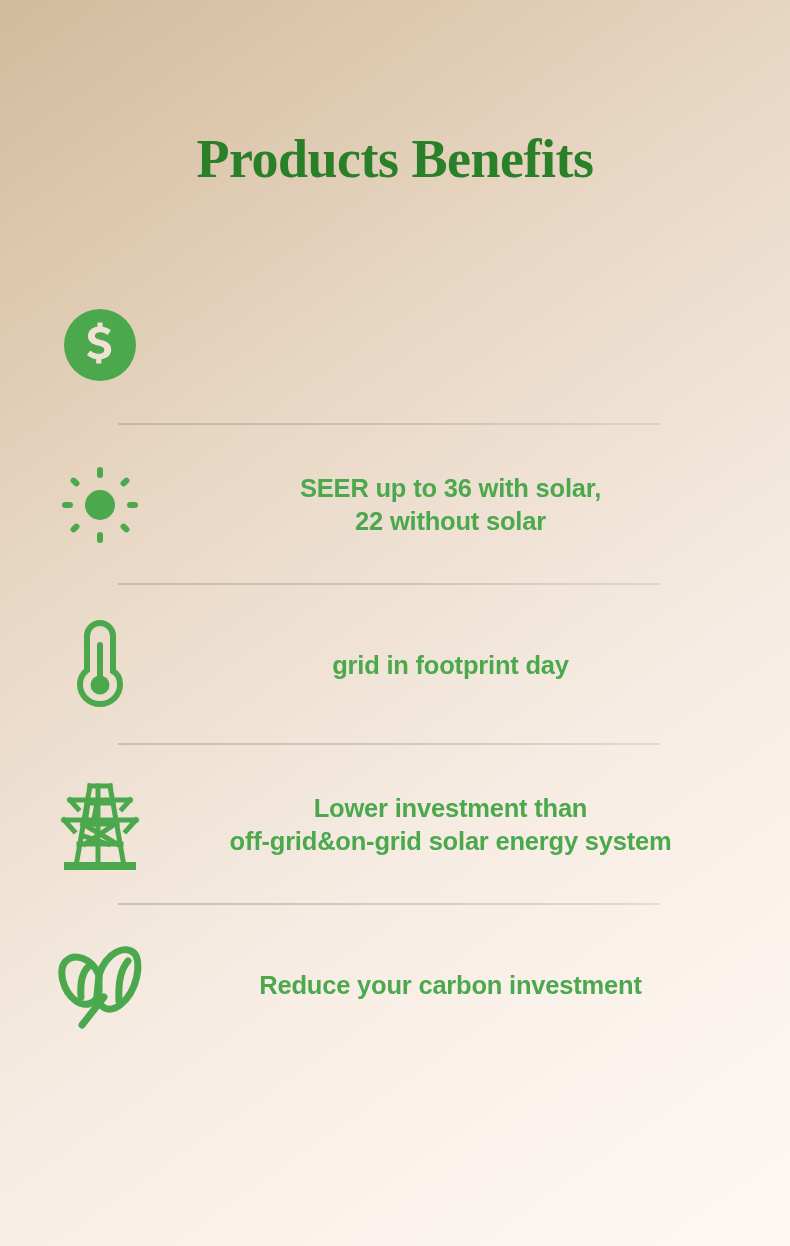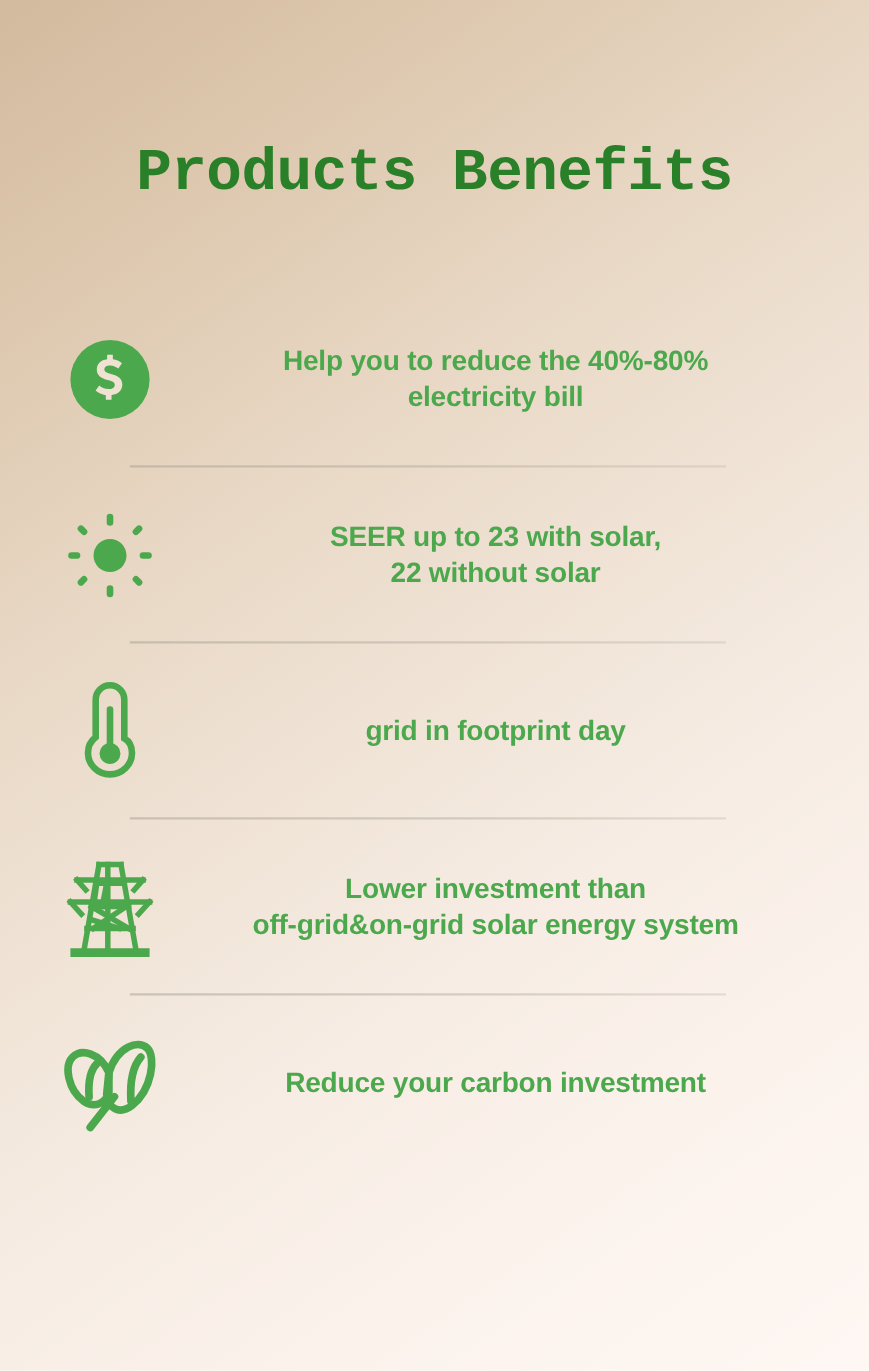--- a/index.html
+++ b/index.html
@@ -38,21 +38,21 @@
     width: 790px;
     text-align: center;
   }
   .title {
     display: inline-block;
     font-size: 54px;
     font-weight: bold;
     letter-spacing: -0.5px;
     color: #2a8029;
     line-height: 1.05;
-    font-family: Liberation Mono, monospace;
+    font-family: Liberation Serif, serif;
   }
 
   
   .rows {
     position: absolute;
     top: 265px;
     left: 0;
     width: 790px;
   }
   .row {
@@ -117,24 +117,20 @@
   <div class="rows">
 
     <div class="row">
       <div class="icon-cell">
         <span>
           <svg width="74" height="74" viewBox="0 0 74 74" aria-hidden="true">
             <circle cx="37" cy="37" r="36" fill="#4ca84c"></circle>
             <path d="M39.6 14.5h-5.2v4.2c-5.6 0.6-9.4 4.2-9.4 9.2 0 5.6 4 8.1 10.1 9.6 4.6 1.1 6.2 2.2 6.2 4.4 0 2.3-2.2 3.8-5.6 3.8-3.6 0-6.3-1.4-8.4-3.3l-3.4 4.7c2.5 2.3 5.9 3.8 9.3 4.2v4.2h5.2v-4.3c6-0.7 9.8-4.3 9.8-9.6 0-5.6-3.9-8.2-10.3-9.7-4.5-1.1-6-2.1-6-4.2 0-2.1 2-3.5 5.1-3.5 3.1 0 5.6 1.2 7.6 2.9l3.3-4.8c-2.2-1.9-5.2-3.2-8.3-3.6v-4.2z" fill="#f0e2d2"></path>
           </svg>
         </span>
-      </div>
-      <div class="text-cell">
-        <span class="line">Help you to reduce the 40%-80%</span>
-        <span class="line">electricity bill</span>
       </div>
       <div class="divider"></div>
     </div>
 
     <div class="row">
       <div class="icon-cell">
         <span>
           <svg width="78" height="78" viewBox="0 0 78 78" aria-hidden="true">
             <g fill="#4ca84c">
               <circle cx="39" cy="39" r="15"></circle>
@@ -144,21 +140,21 @@
               <rect x="66" y="36" width="11" height="6" rx="3"></rect>
               <rect x="11" y="11" width="6" height="10" rx="3" transform="rotate(-45 14 16)"></rect>
               <rect x="61" y="11" width="6" height="10" rx="3" transform="rotate(45 64 16)"></rect>
               <rect x="11" y="57" width="6" height="10" rx="3" transform="rotate(45 14 62)"></rect>
               <rect x="61" y="57" width="6" height="10" rx="3" transform="rotate(-45 64 62)"></rect>
             </g>
           </svg>
         </span>
       </div>
       <div class="text-cell">
-        <span class="line">SEER up to 23 with solar,</span>
+        <span class="line">SEER up to 36 with solar,</span>
         <span class="line">22 without solar</span>
       </div>
       <div class="divider"></div>
     </div>
 
     <div class="row">
       <div class="icon-cell">
         <span>
           <svg width="56" height="90" viewBox="0 0 56 90" aria-hidden="true">
             <path d="M28 3c-7.2 0-13 5.8-13 13v34.2C10.6 53.6 8 58.8 8 64.6 8 75.3 17 84 28 84s20-8.7 20-19.4c0-5.8-2.6-11-7-13.4V16c0-7.2-5.8-13-13-13z" fill="none" stroke="#4ca84c" stroke-width="6"></path>

